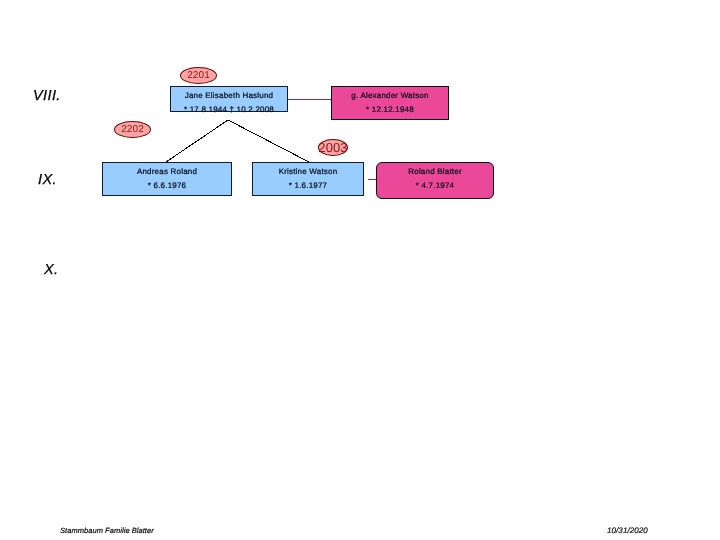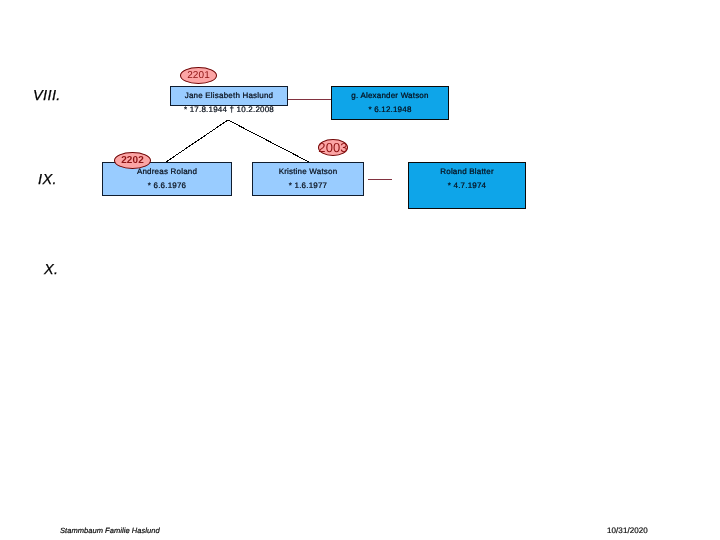--- a/index.html
+++ b/index.html
@@ -17,47 +17,47 @@
   .gen-label{position:absolute;font-weight:normal;font-style:italic;
              font-size:14.5px;color:#000000;line-height:1;letter-spacing:0.4px;
              -webkit-text-stroke:0.25px #000000;}
   #gen-8 {left:33px; top:88.6px;}
   #gen-9 {left:38px; top:172.6px;}
   #gen-10{left:44px; top:262.6px;}
 
   
   .node{position:absolute;border:1px solid #000000;box-sizing:border-box;}
   .node.blue {background:#99ccff;border-color:#101d2e;}
-  .node.white{background:#0ea5e9;border-color:#0a0a0a;}
+  .node.white{background:#ec4899;border-color:#0a0a0a;}
   .node .nm,.node .dt{position:absolute;left:0;right:0;text-align:center;
             font-size:8px;color:#060d18;white-space:nowrap;letter-spacing:0.2px;
             -webkit-text-stroke:0.22px #060d18;}
   .node .nm{top:3.5px;}
   .node .dt{top:17.5px;}
 
-  #node-jane     {left:170px;top:86px; width:118px;height:20px;}
+  #node-jane     {left:170px;top:86px; width:118px;height:26px;}
   #node-alexander{left:331px;top:86px; width:118px;height:33.5px;}
   #node-andreas  {left:102px;top:162px;width:130px;height:33.5px;}
   #node-kristine {left:252px;top:162px;width:112px;height:33.5px;}
-  #node-roland   {left:408px;top:162px;width:118px;height:47px;}
+  #node-roland   {left:376px;top:162px;width:118px;height:37px;border-radius:6px;}
 
   
   .badge{position:absolute;display:flex;align-items:center;justify-content:center;
          border-radius:50%;background:#fca5a5;border:1.6px solid #6f0303;
          color:#8d1313;font-size:10px;line-height:1;letter-spacing:0.1px;
          box-sizing:border-box;}
   #badge-2201{left:180px;top:67px; width:37px;height:17px;}
-  #badge-2202{left:114px;top:152px;width:37px;height:17px;font-weight:bold;}
+  #badge-2202{left:114px;top:121px;width:37px;height:17px;}
   #badge-2003{left:318px;top:139px;width:30px;height:17px;font-size:13px;}
 
   
   .footer-left {position:absolute;left:60px; top:526px;font-style:italic;
                 font-size:7.5px;color:#0d0d0d;white-space:nowrap;letter-spacing:0.05px;
                 -webkit-text-stroke:0.2px #0d0d0d;}
-  .footer-right{position:absolute;left:607px;top:526px;
+  .footer-right{position:absolute;left:607px;top:526px;font-style:italic;
                 font-size:8px;color:#0d0d0d;white-space:nowrap;letter-spacing:0.08px;
                 -webkit-text-stroke:0.2px #0d0d0d;}
 </style>
 </head>
 <body>
 
 <div class="stage">
 
   <svg class="lines" id="lines" viewBox="0 0 720 540" width="720" height="540">
     <line id="conn-0" shape-rendering="crispEdges" stroke-width="1" x1="286" y1="99.5" x2="335" y2="99.5" stroke="#82323f"></line>
@@ -69,34 +69,34 @@
   <div class="gen-label" id="gen-8">VIII.</div>
   <div class="gen-label" id="gen-9">IX.</div>
   <div class="gen-label" id="gen-10">X.</div>
 
   <div class="node blue" id="node-jane">
     <div class="nm">Jane Elisabeth Haslund</div>
     <div class="dt">* 17.8.1944 † 10.2.2008</div>
   </div>
   <div class="node white" id="node-alexander">
     <div class="nm">g. Alexander Watson</div>
-    <div class="dt">* 6.12.1948</div>
+    <div class="dt">* 12.12.1948</div>
   </div>
   <div class="node blue" id="node-andreas">
     <div class="nm">Andreas  Roland</div>
     <div class="dt">* 6.6.1976</div>
   </div>
   <div class="node blue" id="node-kristine">
     <div class="nm">Kristine  Watson</div>
     <div class="dt">* 1.6.1977</div>
   </div>
   <div class="node white" id="node-roland">
     <div class="nm">Roland Blatter</div>
     <div class="dt">* 4.7.1974</div>
   </div>
 
   <div class="badge" id="badge-2201">2201</div>
   <div class="badge" id="badge-2202">2202</div>
   <div class="badge" id="badge-2003">2003</div>
 
-  <div class="footer-left">Stammbaum Familie Haslund</div>
+  <div class="footer-left">Stammbaum Familie Blatter</div>
   <div class="footer-right">10/31/2020</div>
 </div>
 
 </body></html>

